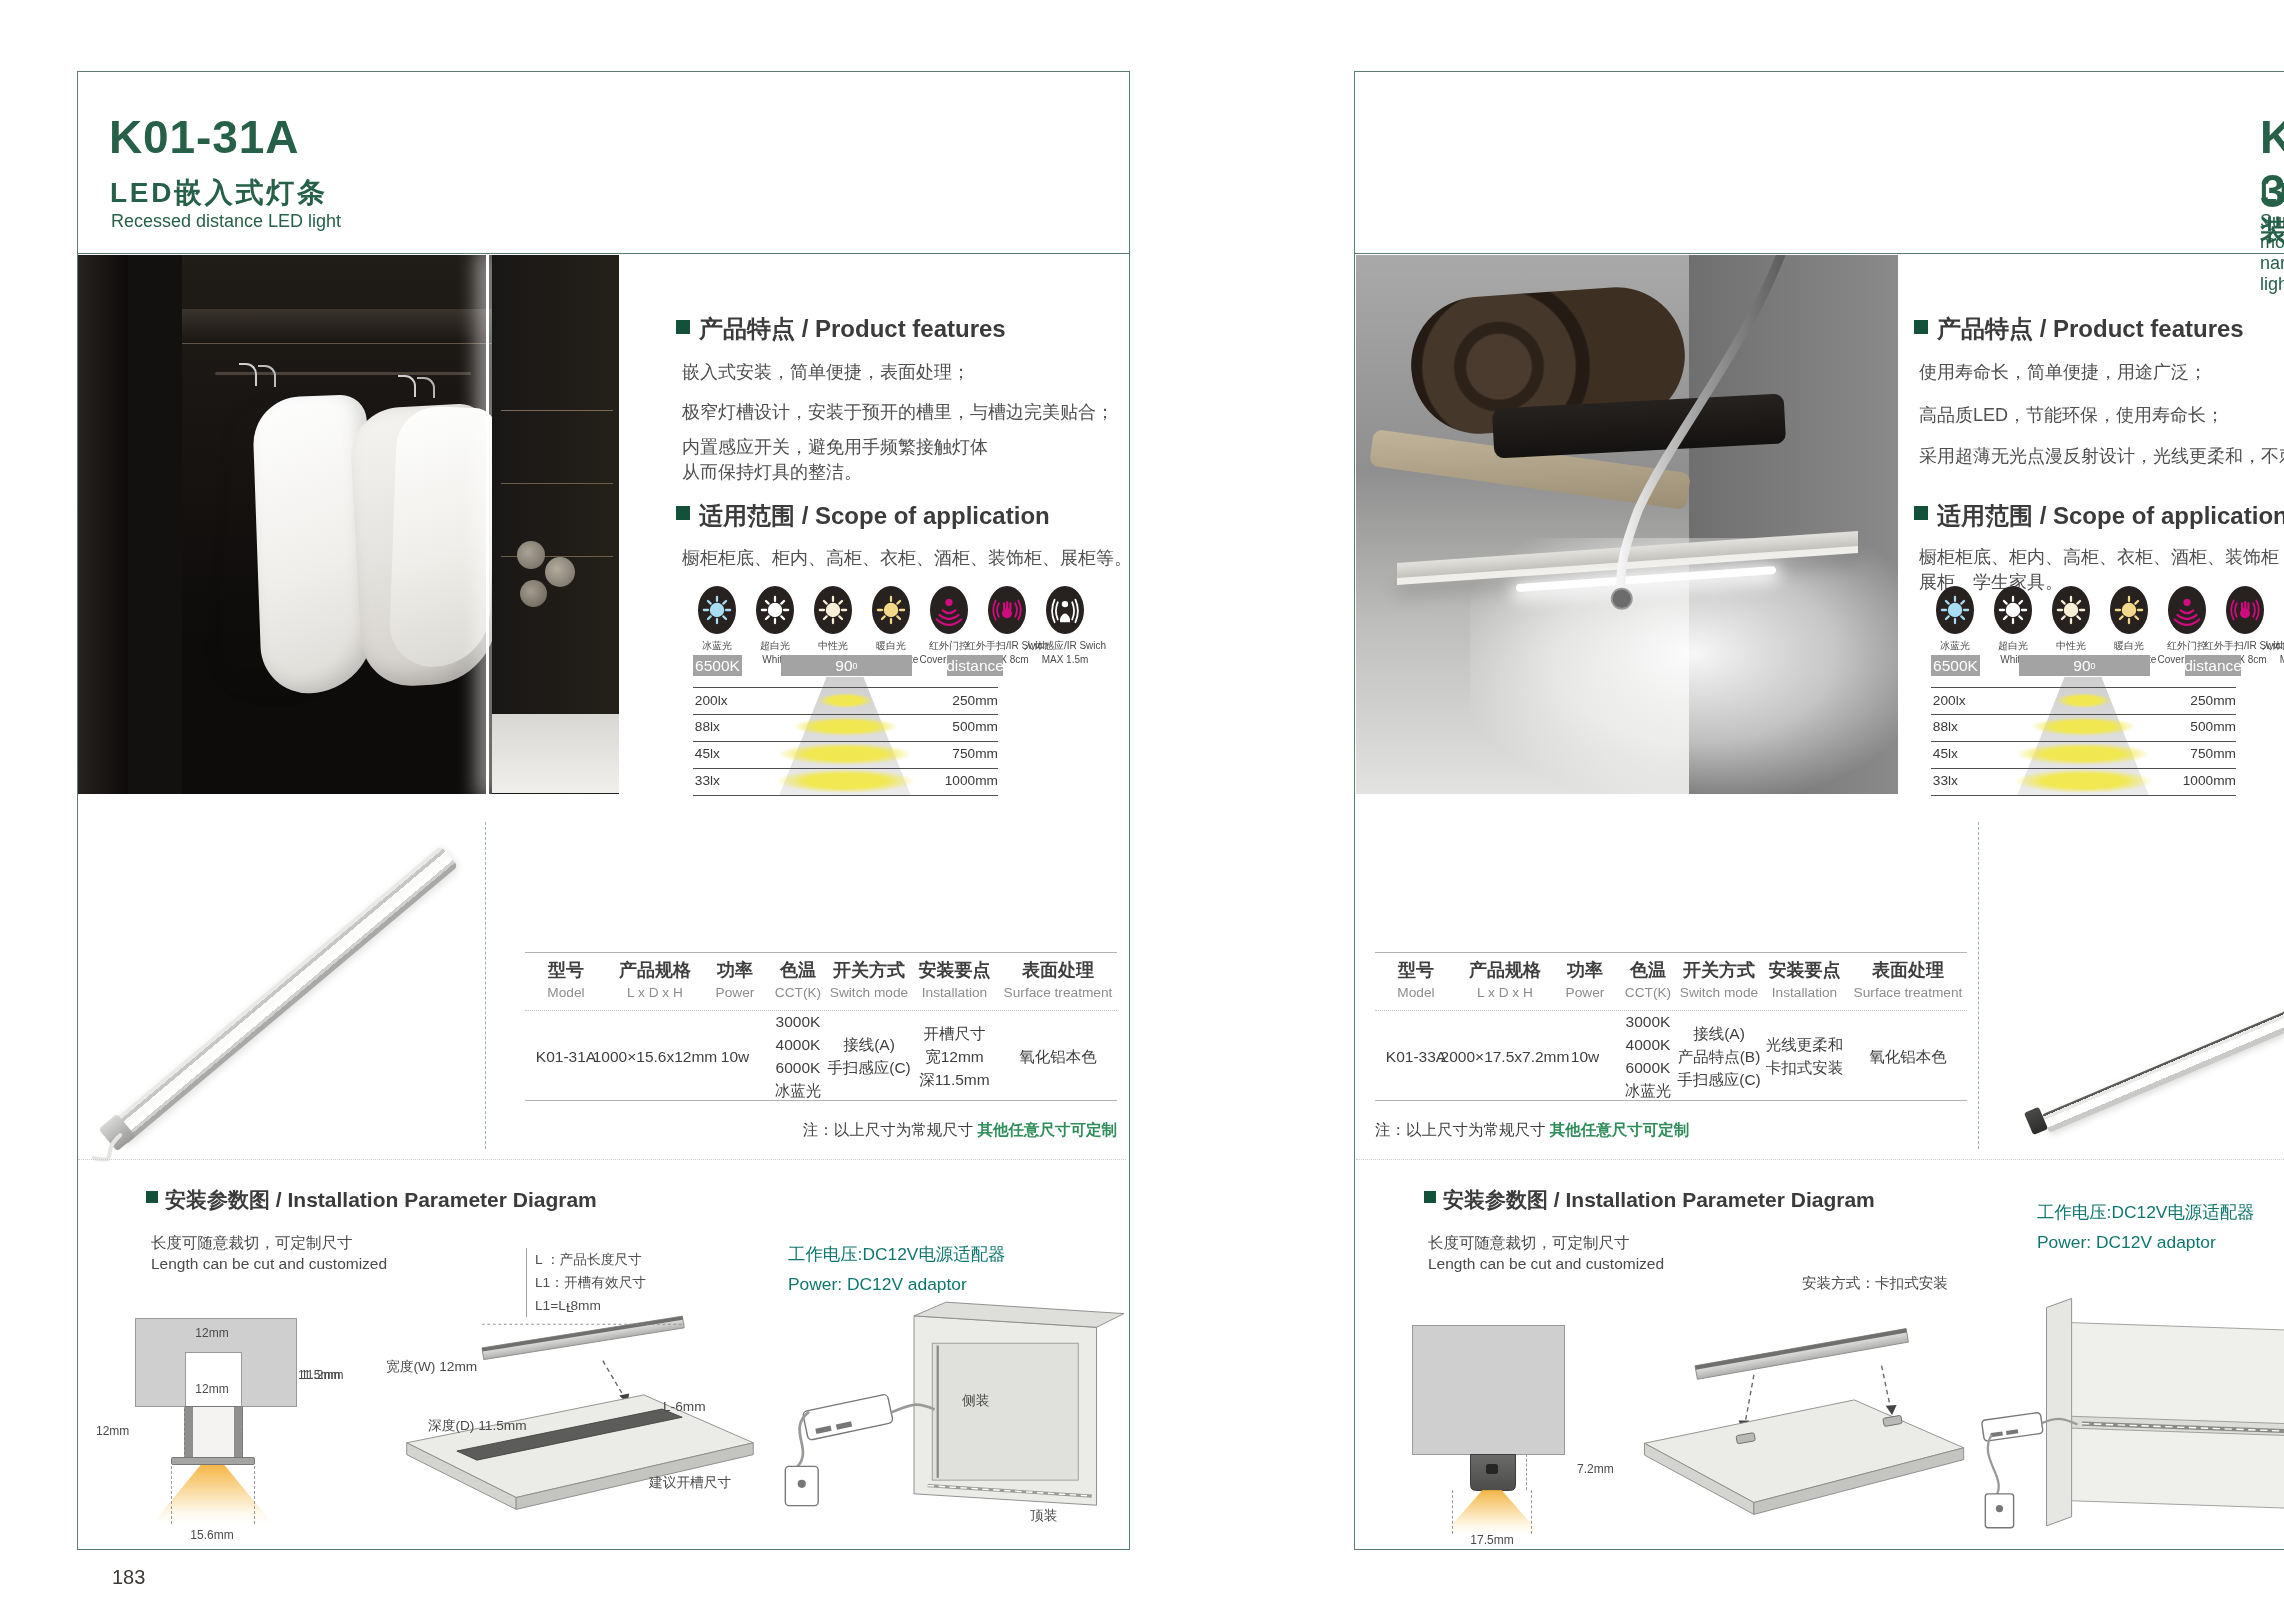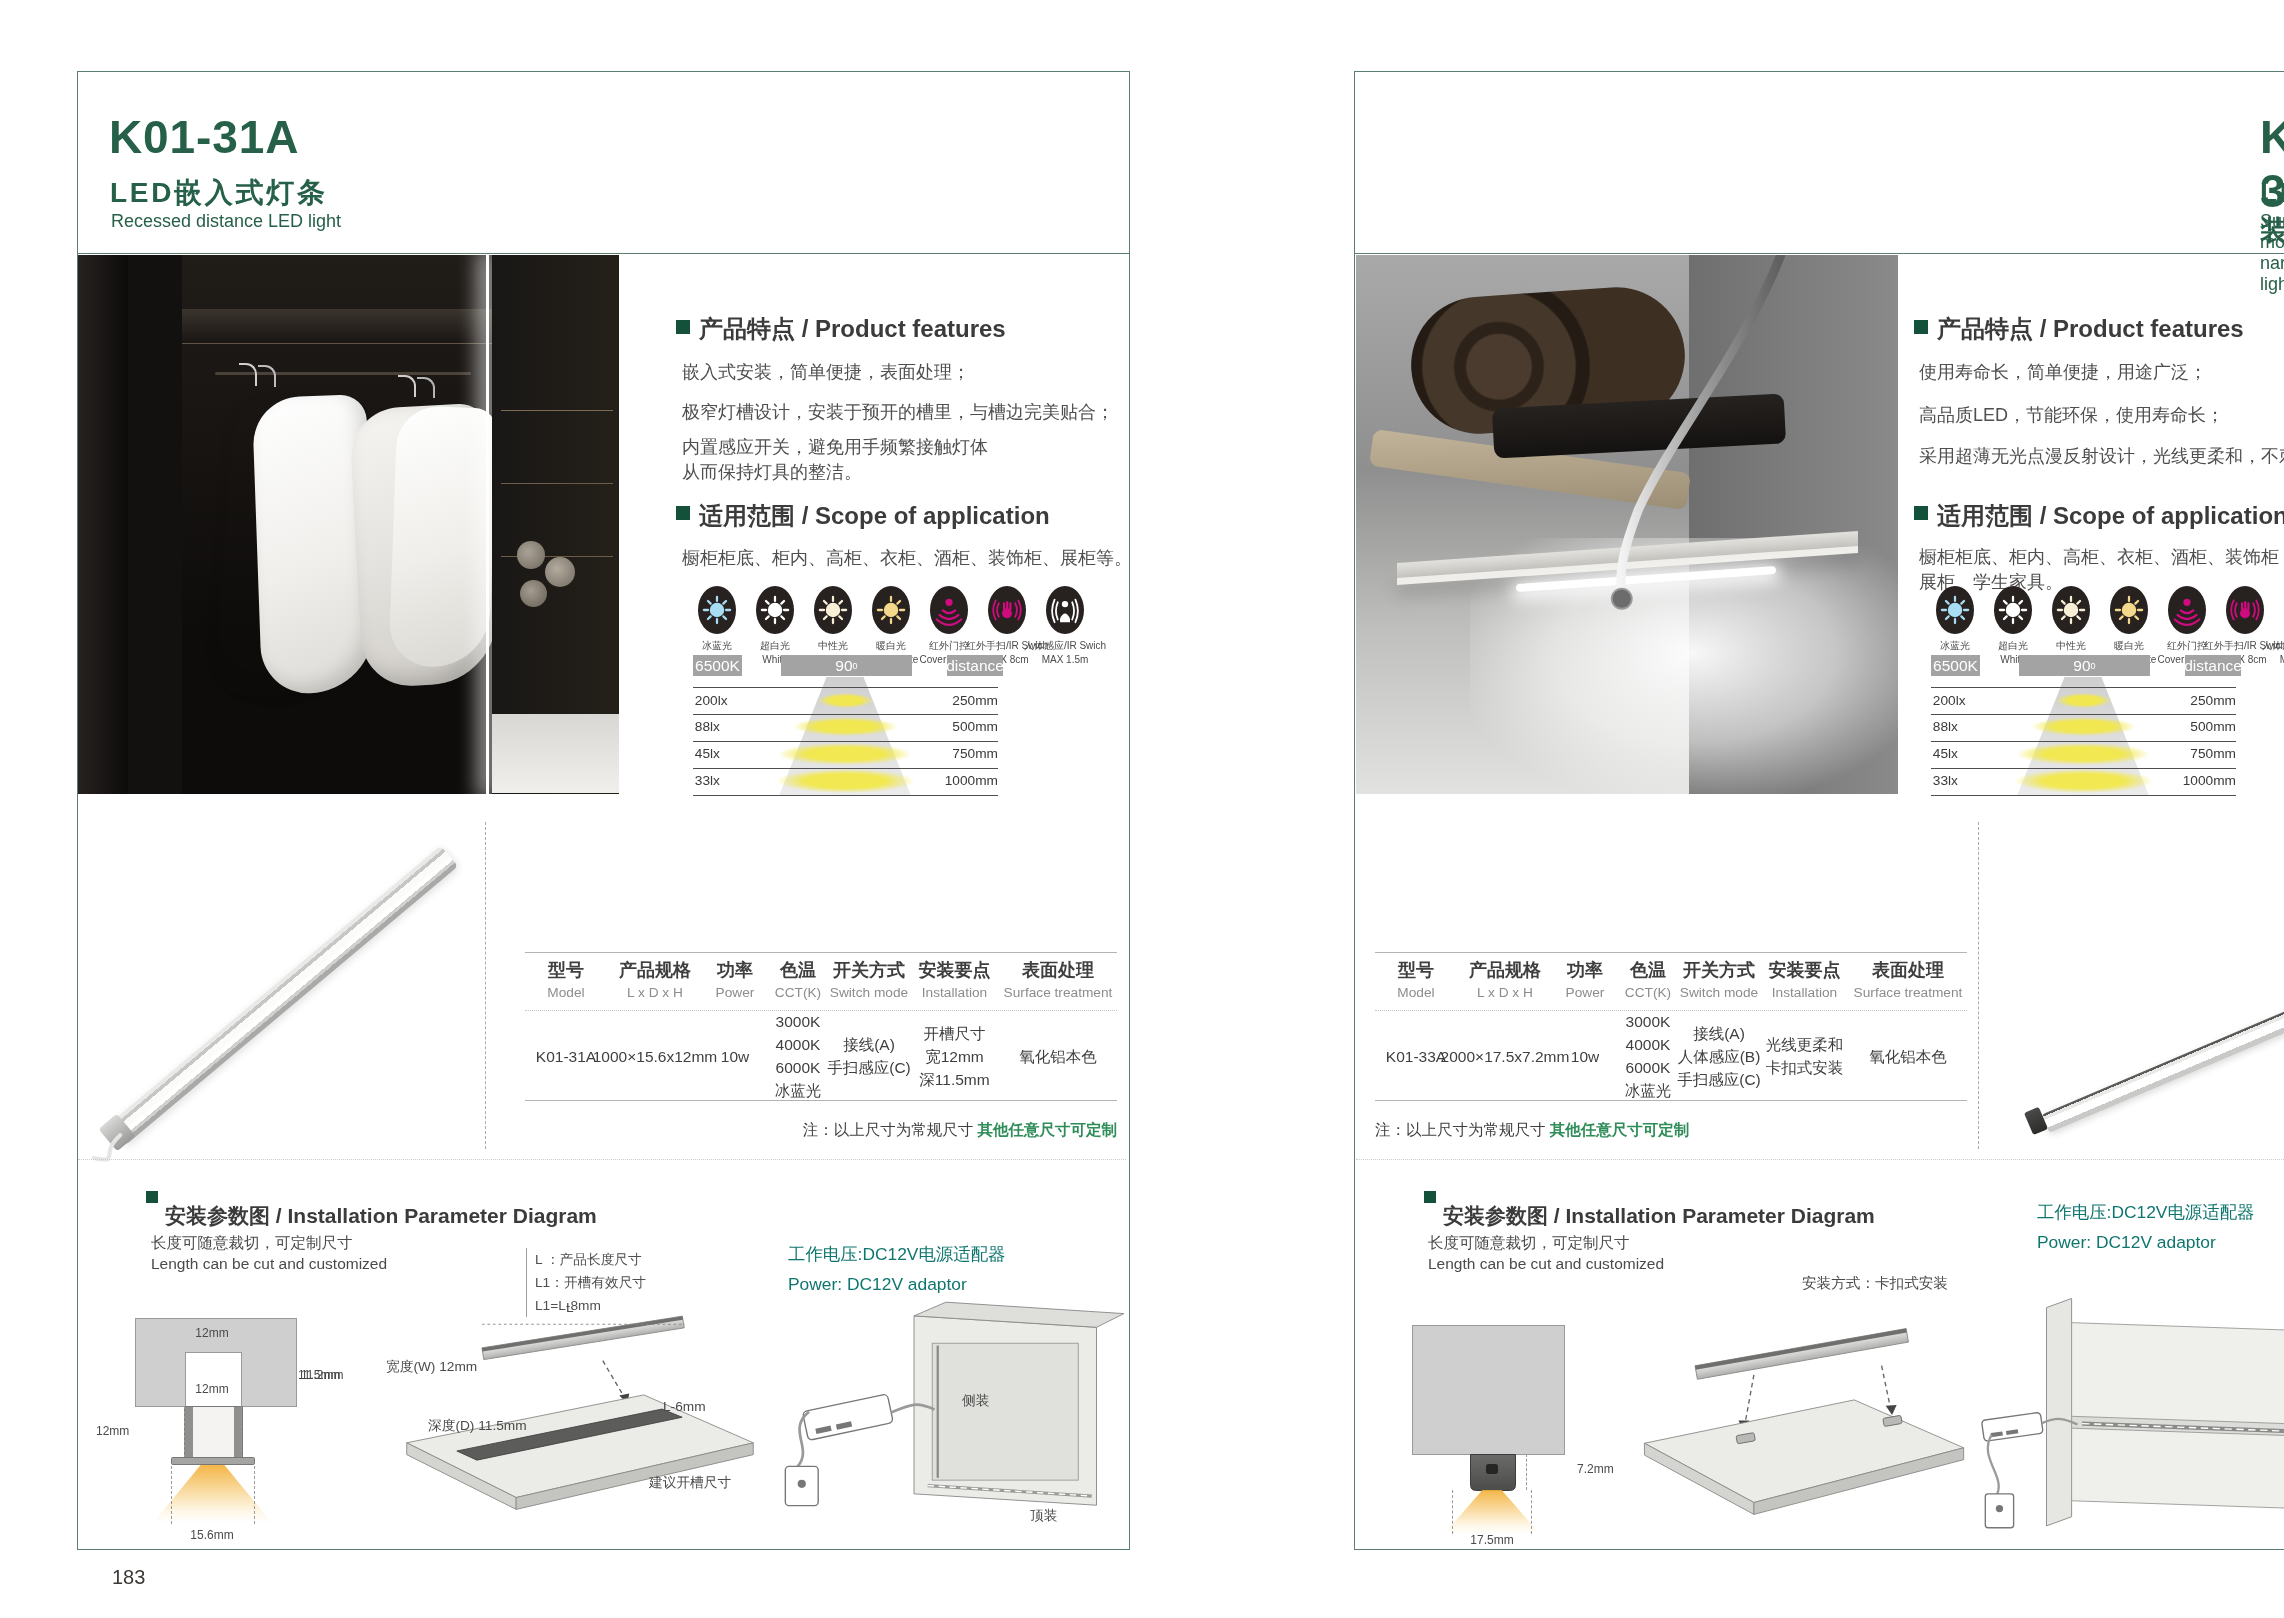--- a/index.html
+++ b/index.html
@@ -25,21 +25,21 @@
   .tbl{position:absolute;width:592px;}
   .tline{position:absolute;left:0;right:0;border-top:1.4px solid #b3b3b3;}
   .tdots{position:absolute;left:0;right:0;border-top:1.4px dotted #c6c6c6;}
   .tgrid{position:absolute;left:0;right:0;display:grid;grid-template-columns:82px 96px 64px 62px 80px 91px 116px;}
   .th-cn{font-size:18px;font-weight:700;color:#3f3f3f;text-align:center;white-space:nowrap;}
   .th-en{font-size:13.7px;color:#8c8c8c;text-align:center;white-space:nowrap;margin-top:2.7px;}
   .td{display:flex;flex-direction:column;align-items:center;justify-content:center;font-size:15.5px;color:#3f3f3f;line-height:23px;text-align:center;white-space:nowrap;}
   .note{font-size:15.5px;white-space:nowrap;}
   .note .n1{color:#3f3f3f;}
   .note .n2{color:#2e8d58;font-weight:700;}
-  .inst-head{font-size:21px;font-weight:700;color:#3b3b3b;white-space:nowrap;margin-top:16px;}
+  .inst-head{font-size:21px;font-weight:700;color:#3b3b3b;white-space:nowrap;}
   .small-lab{font-size:12.8px;color:#4a4a4a;white-space:nowrap;}
   .dim-lab{font-size:12px;color:#4a4a4a;white-space:nowrap;}
   .legend-line{font-size:13.7px;color:#4f4f4f;white-space:nowrap;}
   .power-line{font-size:17.4px;color:#0f766e;white-space:nowrap;}
   .dash-v{position:absolute;width:0;border-left:1.4px dashed #9fb0a8;}
   .dotted-sep{position:absolute;left:0;right:0;border-top:1.8px dotted #cdcdcd;}
   .pageno{font-size:20px;color:#3c3836;}
   .warm-cone{position:absolute;clip-path:polygon(40% 0,60% 0,100% 100%,0 100%);
              background:linear-gradient(180deg,rgba(243,176,56,.92),rgba(250,224,160,.25) 80%,rgba(250,224,160,0));}
   .meas{position:absolute;border:0 dashed #999;}
@@ -598,21 +598,21 @@
           <span>10w</span>
         </div>
       <div class="td">
         <span>3000K</span>
         <span>4000K</span>
         <span>6000K</span>
         <span>冰蓝光</span>
       </div>
       <div class="td">
         <span>接线(A)</span>
-        <span>人体感应(B)</span>
+        <span>产品特点(B)</span>
         <span>手扫感应(C)</span>
       </div>
       <div class="td">
         <span>光线更柔和</span>
         <span>卡扣式安装</span>
       </div>
       <div class="td">
           <span>氧化铝本色</span>
         </div>
     </div>

